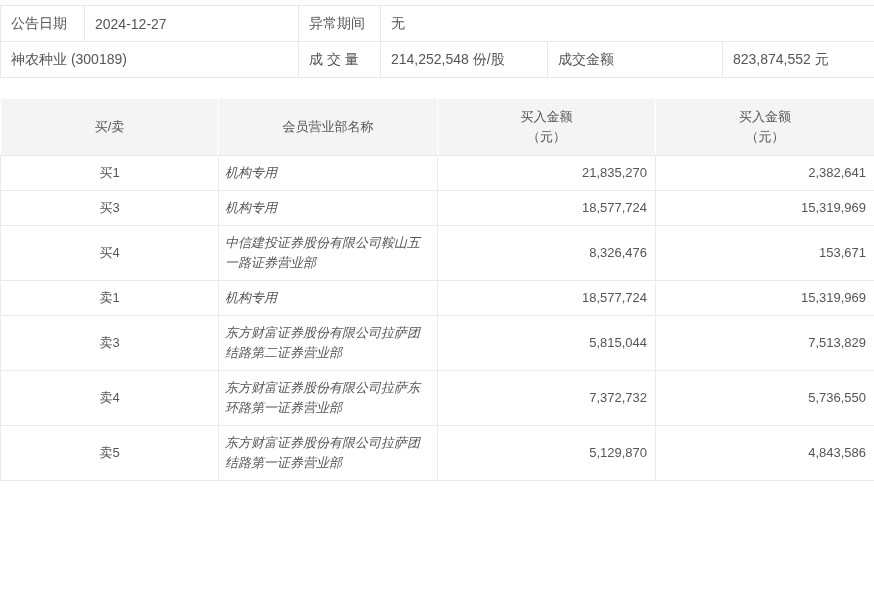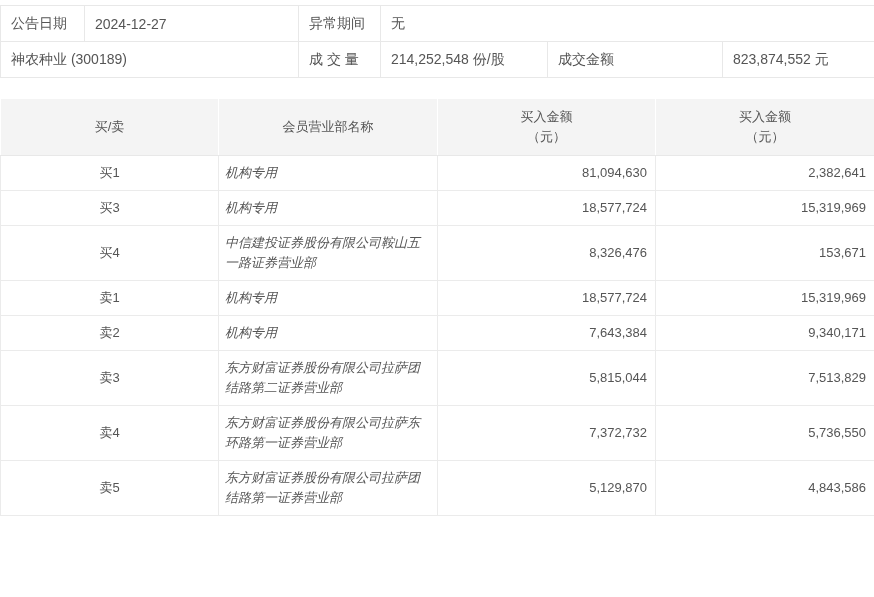--- a/index.html
+++ b/index.html
@@ -91,21 +91,21 @@
       <th>
         <div>买入金额</div>
         <div>（元）</div>
       </th>
     </tr>
   </thead>
   <tbody id="rows-body">
   <tr>
     <td class="c-side">买1</td>
     <td class="c-name">机构专用</td>
-    <td class="c-num">81,094,630</td>
+    <td class="c-num">21,835,270</td>
     <td class="c-num">2,382,641</td>
   </tr>
 
 
   <tr>
     <td class="c-side">买3</td>
     <td class="c-name">机构专用</td>
     <td class="c-num">18,577,724</td>
     <td class="c-num">15,319,969</td>
   </tr>
@@ -118,26 +118,20 @@
   </tr>
 
 
   <tr>
     <td class="c-side">卖1</td>
     <td class="c-name">机构专用</td>
     <td class="c-num">18,577,724</td>
     <td class="c-num">15,319,969</td>
   </tr>
 
-  <tr>
-    <td class="c-side">卖2</td>
-    <td class="c-name">机构专用</td>
-    <td class="c-num">7,643,384</td>
-    <td class="c-num">9,340,171</td>
-  </tr>
 
   <tr>
     <td class="c-side">卖3</td>
     <td class="c-name">东方财富证券股份有限公司拉萨团结路第二证券营业部</td>
     <td class="c-num">5,815,044</td>
     <td class="c-num">7,513,829</td>
   </tr>
 
   <tr>
     <td class="c-side">卖4</td>

